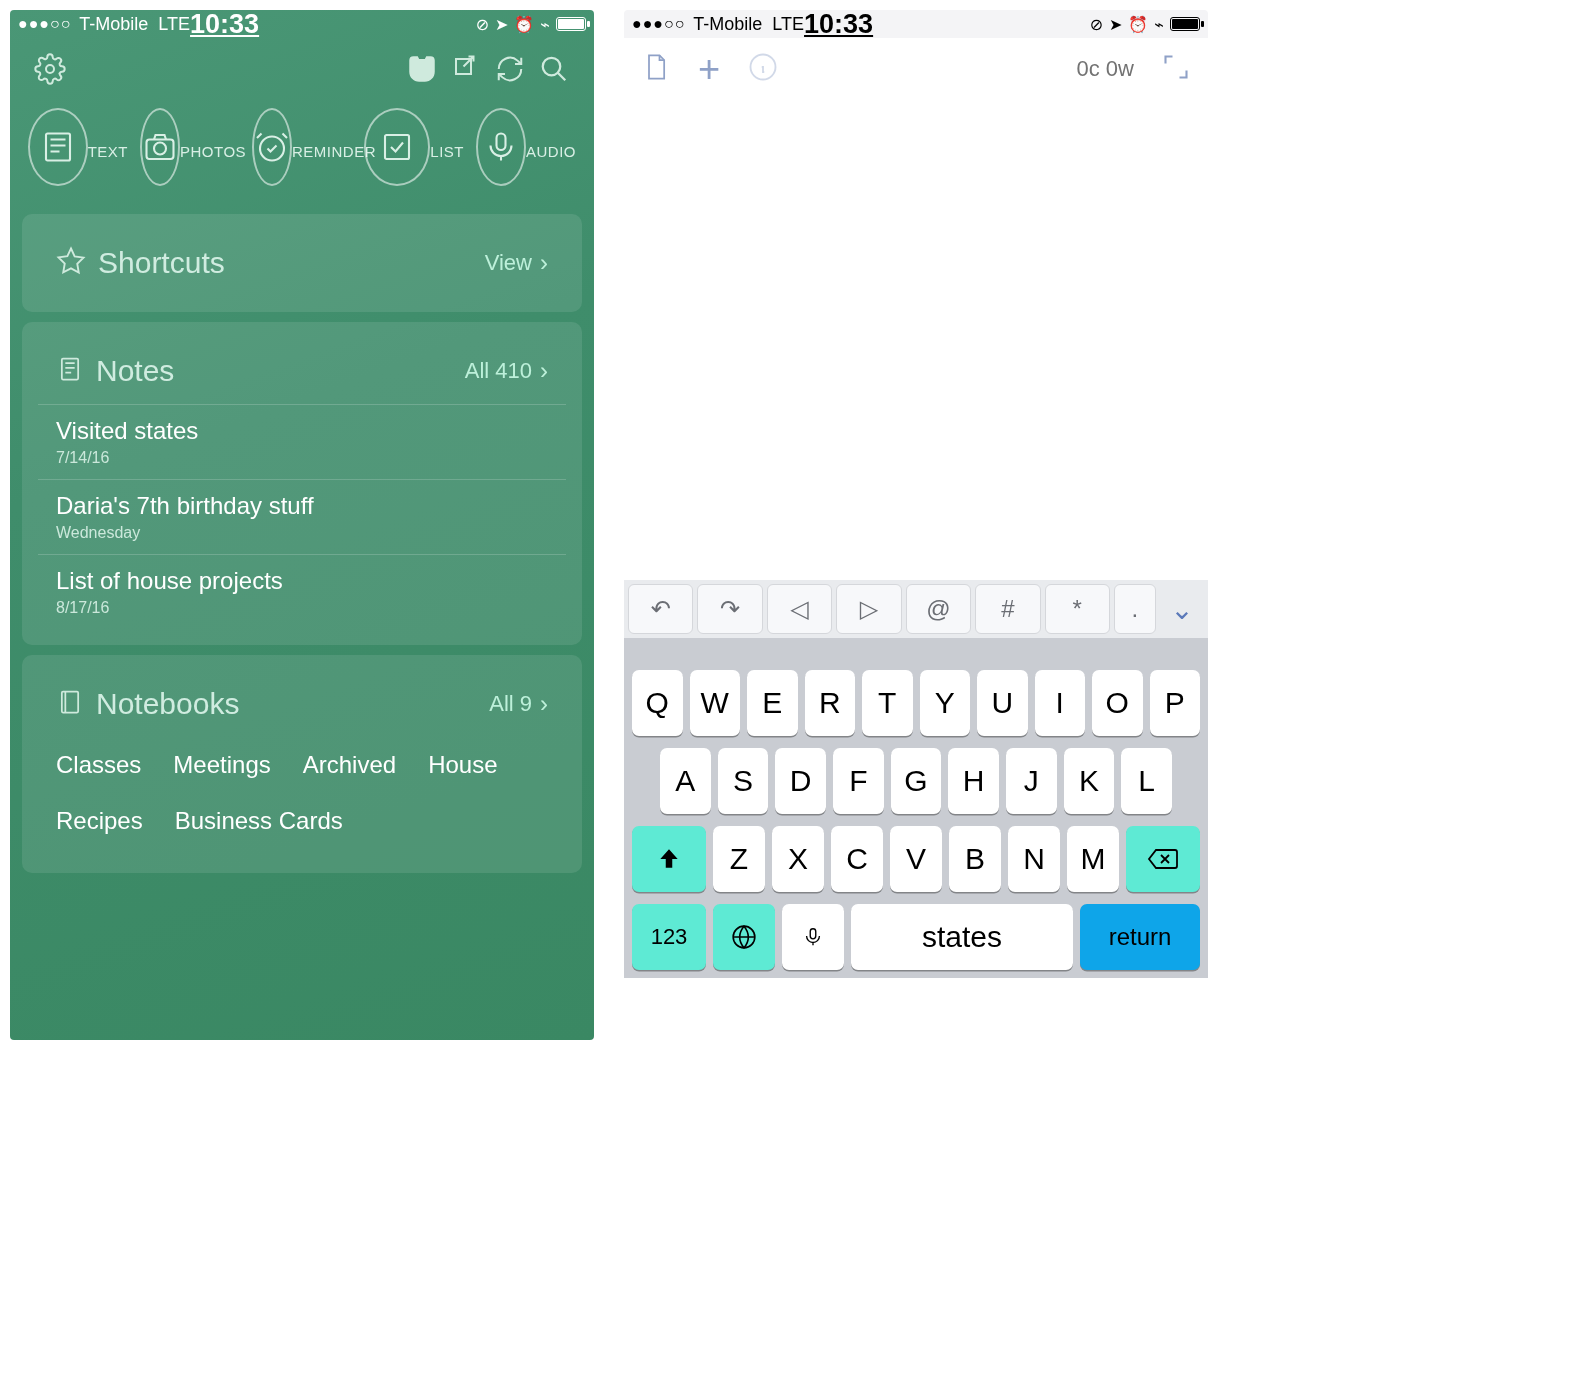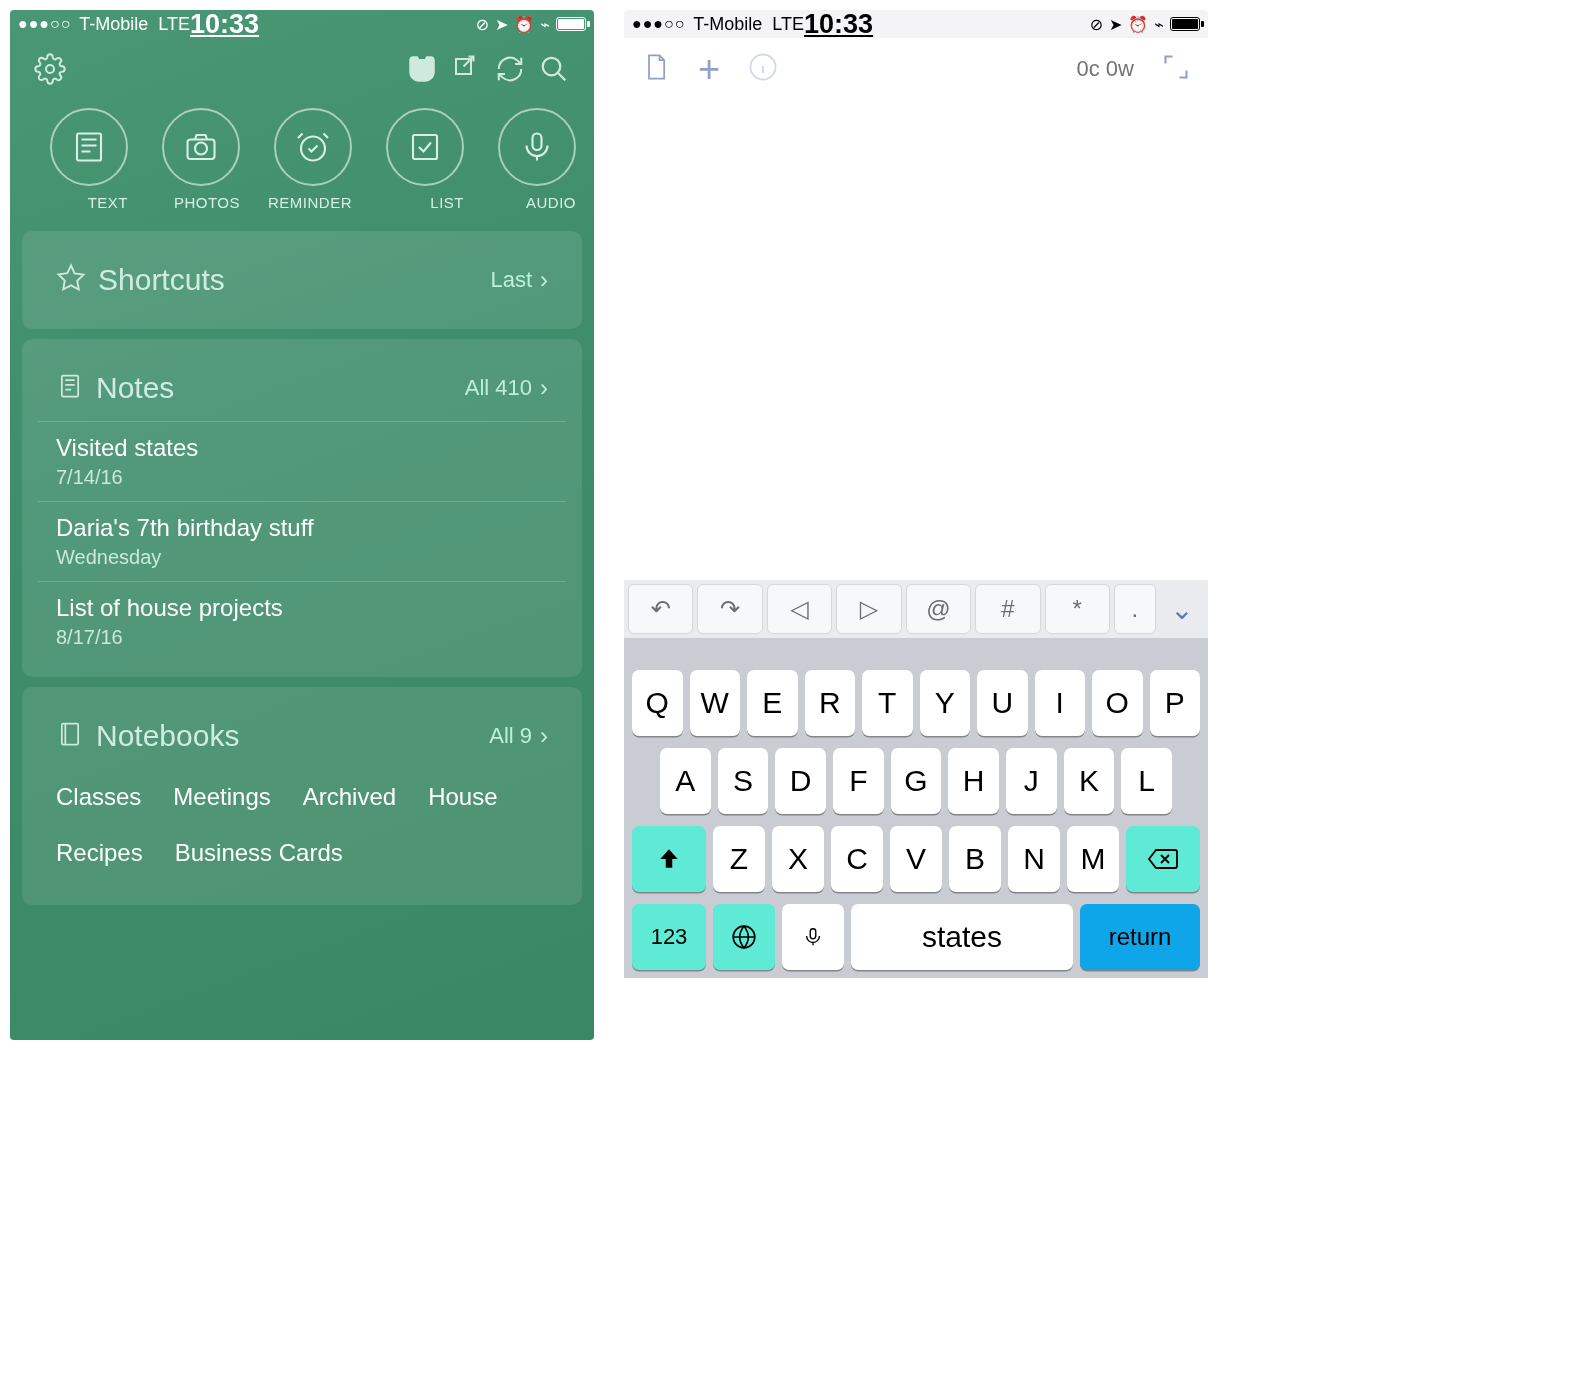--- a/index.html
+++ b/index.html
@@ -60,21 +60,21 @@
   color: #d5eee3;
   font-size: 20px;
   padding: 8px 18px 4px 18px;
 }
 .quick-row {
   display:flex;
   justify-content: space-between;
   padding: 8px 18px 10px 18px;
 }
 .quick-item {
-  display:flex; flex-direction:column; align-items:flex-end;
+  display:flex; flex-direction:row; align-items:center;
   color:#d9efe5;
   width: 100px;
 }
 .quick-circle {
   width: 78px; height:78px;
   border: 2px solid rgba(255,255,255,0.55);
   border-radius: 50%;
   display:flex; align-items:center; justify-content:center;
   margin-bottom:8px;
 }
@@ -99,21 +99,21 @@
 .card-header .grow { flex:1; }
 .card-header .haction {
   color: #bdf0da; font-size:22px;
 }
 .chev { margin-left:8px; color:#bdf0da; font-size:24px;}
 .note-row {
   padding: 12px 18px;
   border-top: 1px solid rgba(255,255,255,0.18);
 }
 .note-row .ntitle { font-size:24px; color:#fff;}
-.note-row .ndate { font-size:20px; color:#cbe8db; font-style:normal; margin-top:4px;}
+.note-row .ndate { font-size:16px; color:#cbe8db; font-style:normal; margin-top:4px;}
 .nb-tags {
   display:flex; flex-wrap:wrap; gap: 28px 32px;
   padding: 14px 18px 22px 18px;
   font-size:24px; color:#fff;
 }
 
 
 .phone.editor {
   background:#fff;
   color:#000;
@@ -289,21 +289,21 @@
 
   <div class="card">
     <div class="card-header">
       <span>
         <svg width="30" height="30" viewBox="0 0 24 24" stroke="#cfeadd" fill="none" stroke-width="1.5">
             <path d="M12 2l2.9 6.3L22 9.3l-5 4.9 1.2 7-6.2-3.3L5.8 21 7 14l-5-4.9 7.1-1z"></path>
           </svg>
       </span>
       <span class="htitle">Shortcuts</span>
       <span class="grow"></span>
-      <span class="haction">Last</span>
+      <span class="haction">View</span>
       <span class="chev">›</span>
     </div>
   </div>
 
   <div class="card">
     <div class="card-header">
       <span>
         <svg width="28" height="28" viewBox="0 0 24 24" stroke="#cfeadd" fill="none" stroke-width="1.5">
             <rect x="5" y="3" width="14" height="18" rx="1"></rect>
             <path d="M8 7h8M8 11h8M8 15h5"></path>

